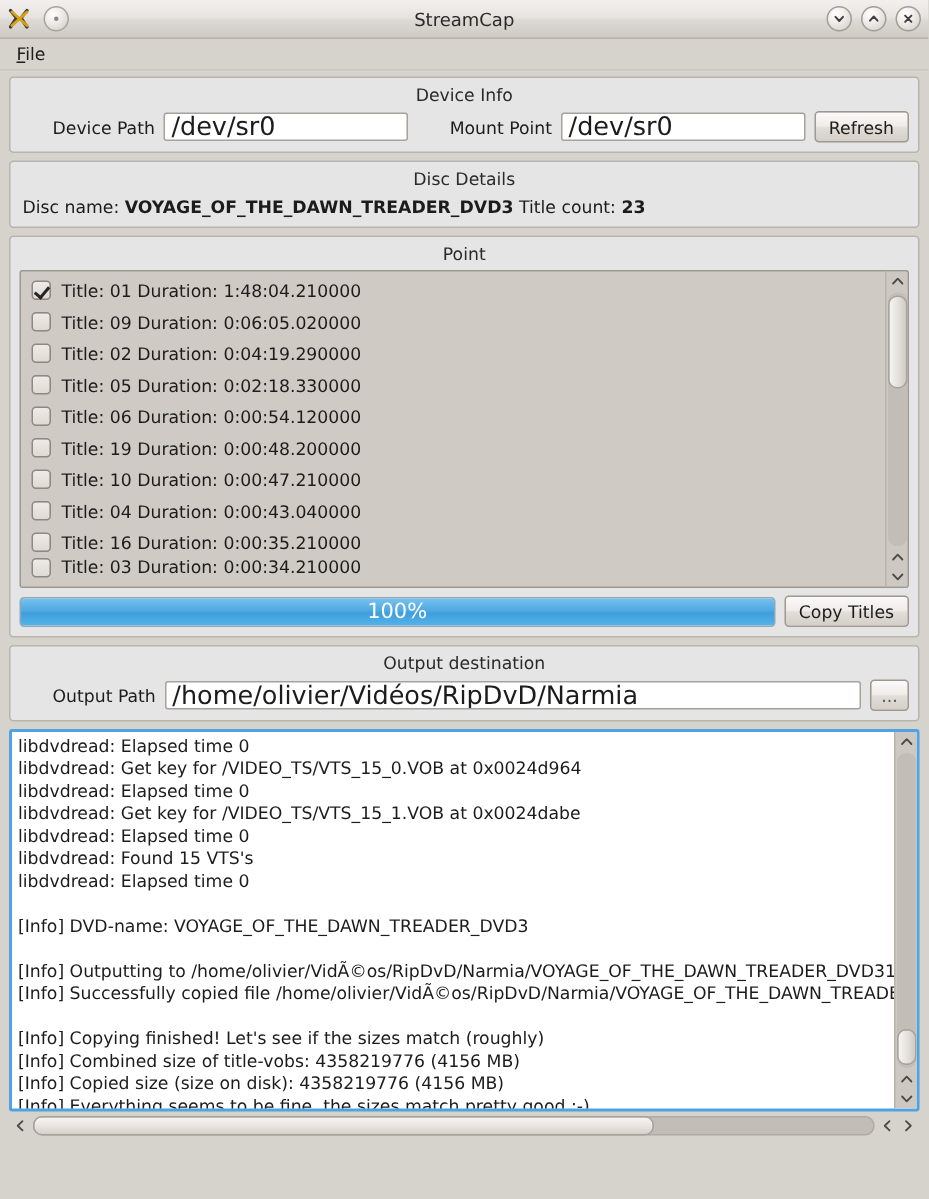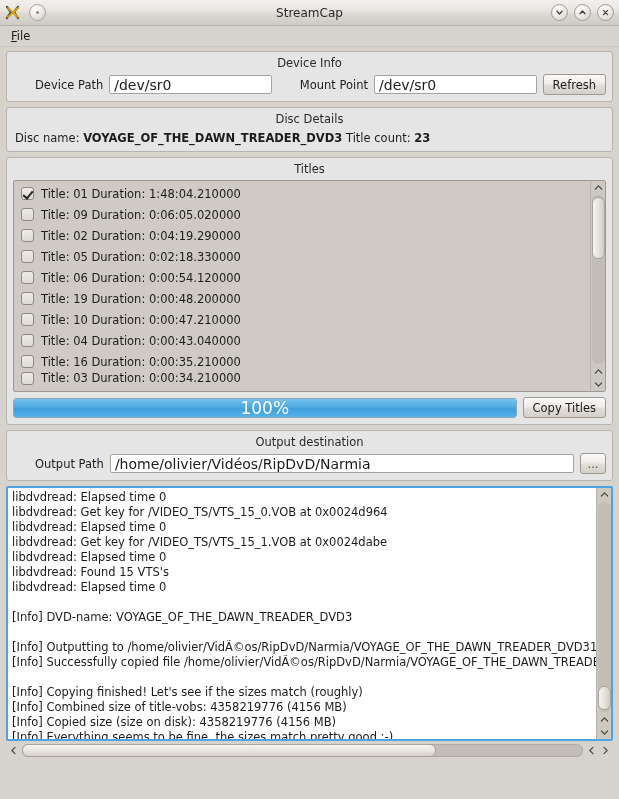--- a/index.html
+++ b/index.html
@@ -136,21 +136,21 @@
     white-space: nowrap;
     margin-left: 22px;
   }
   .txtfield {
     height: 19px;
     background: #ffffff;
     border: 1px solid #a8a29a;
     border-radius: 2px;
     padding: 0 4px;
     box-sizing: border-box;
-    font-size: 14px;
+    font-size: 17px;
     color: #1c1c1c;
     display: flex;
     align-items: center;
     overflow: hidden;
     white-space: nowrap;
     flex: 1 1 auto;
     min-width: 0;
   }
   .btn {
     height: 21px;
@@ -321,21 +321,21 @@
   }
   .prog-fill {
     position: absolute;
     left: 0; top: 0; bottom: 0;
     background: linear-gradient(to bottom, #73c2ef 0%, #4fa9e2 45%, #3f9fdc 55%, #54b3ea 100%);
   }
   .prog-text {
     position: absolute;
     left: 0; right: 0; top: 0; bottom: 0;
     display: flex; align-items: center; justify-content: center;
-    font-size: 17px;
+    font-size: 14px;
     color: #ffffff;
   }
 
   
   .logwrap {
     flex: 1 1 auto;
     min-height: 0;
     display: flex;
     flex-direction: column;
   }
@@ -423,21 +423,21 @@
       <div class="group-title">Disc Details</div>
       <div class="disc-line">
         <span>Disc name:</span>
         <b>VOYAGE_OF_THE_DAWN_TREADER_DVD3</b>
         <span>Title count:</span>
         <b>23</b>
       </div>
     </div>
 
     <div class="group titles">
-      <div class="group-title">Titles</div>
+      <div class="group-title">Point</div>
 
       <div class="listbox">
         <div class="list-inner">
           <div class="list-row">
             <span class="cbox checked"></span>
             <span class="list-label">Title: 01 Duration: 1:48:04.210000</span>
           </div>
           <div class="list-row">
             <span class="cbox"></span>
             <span class="list-label">Title: 09 Duration: 0:06:05.020000</span>

